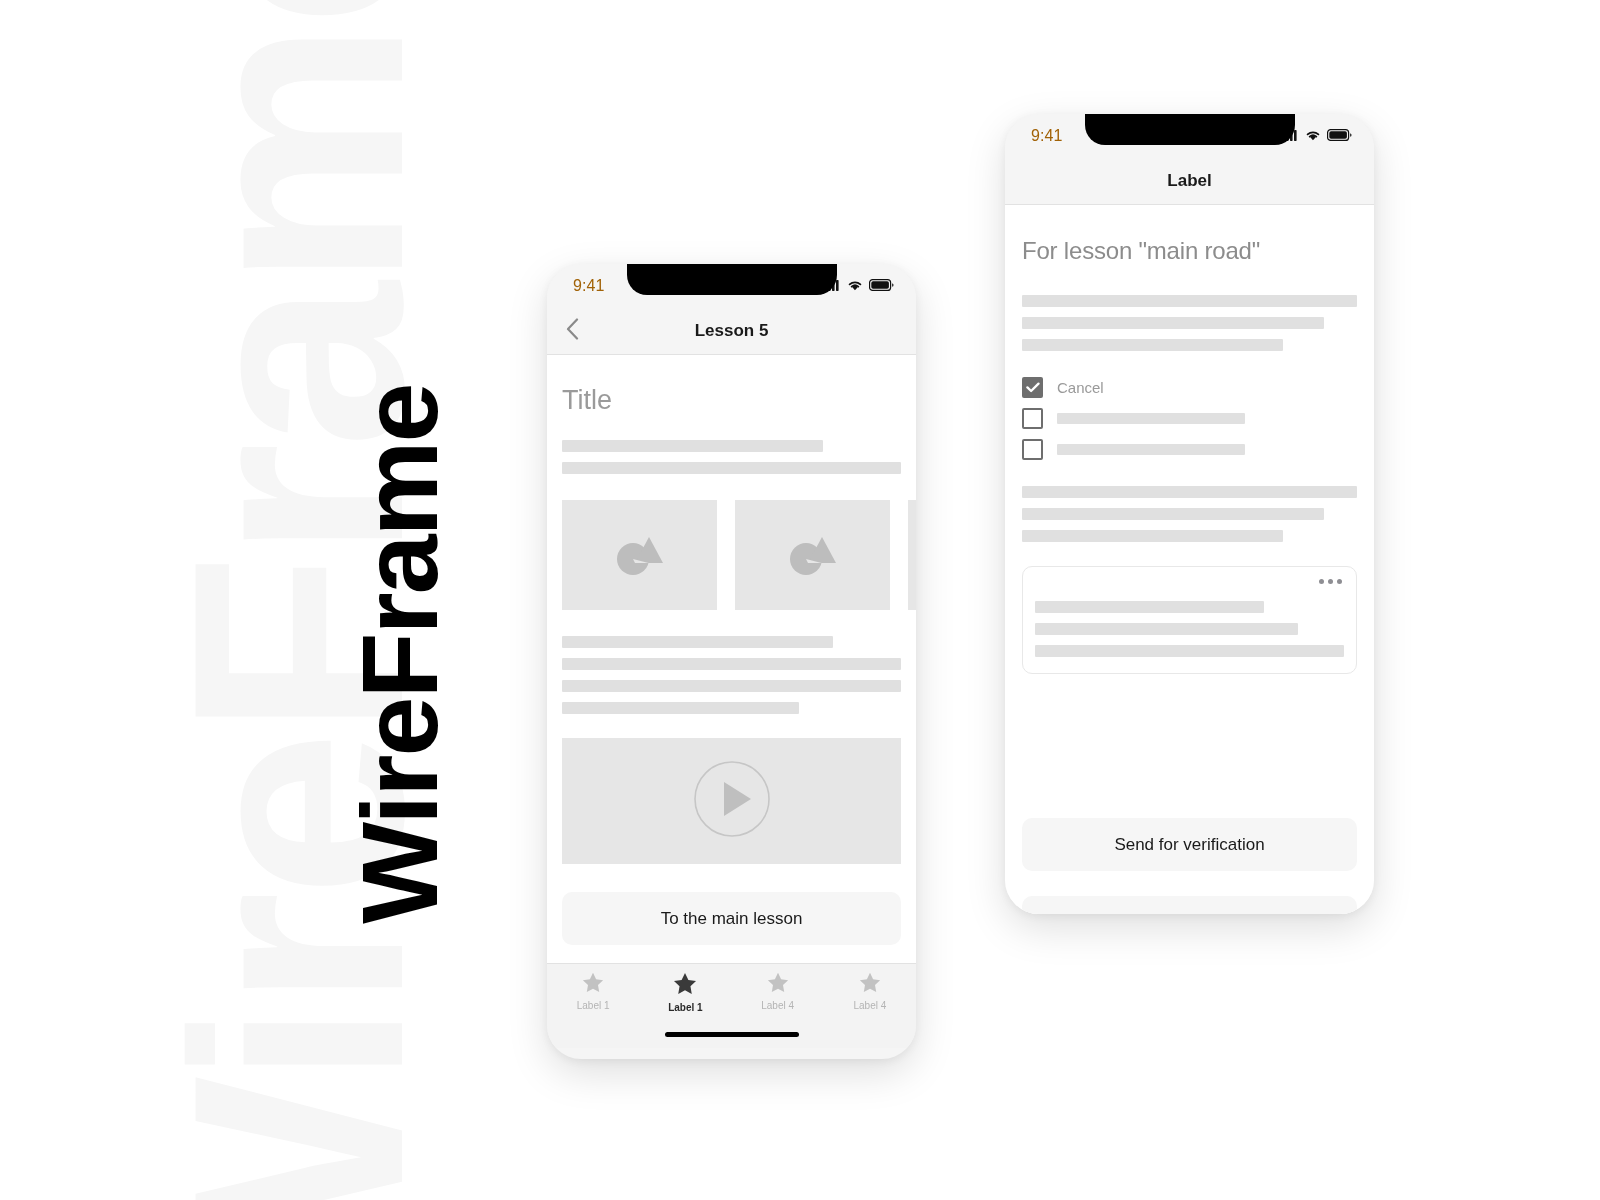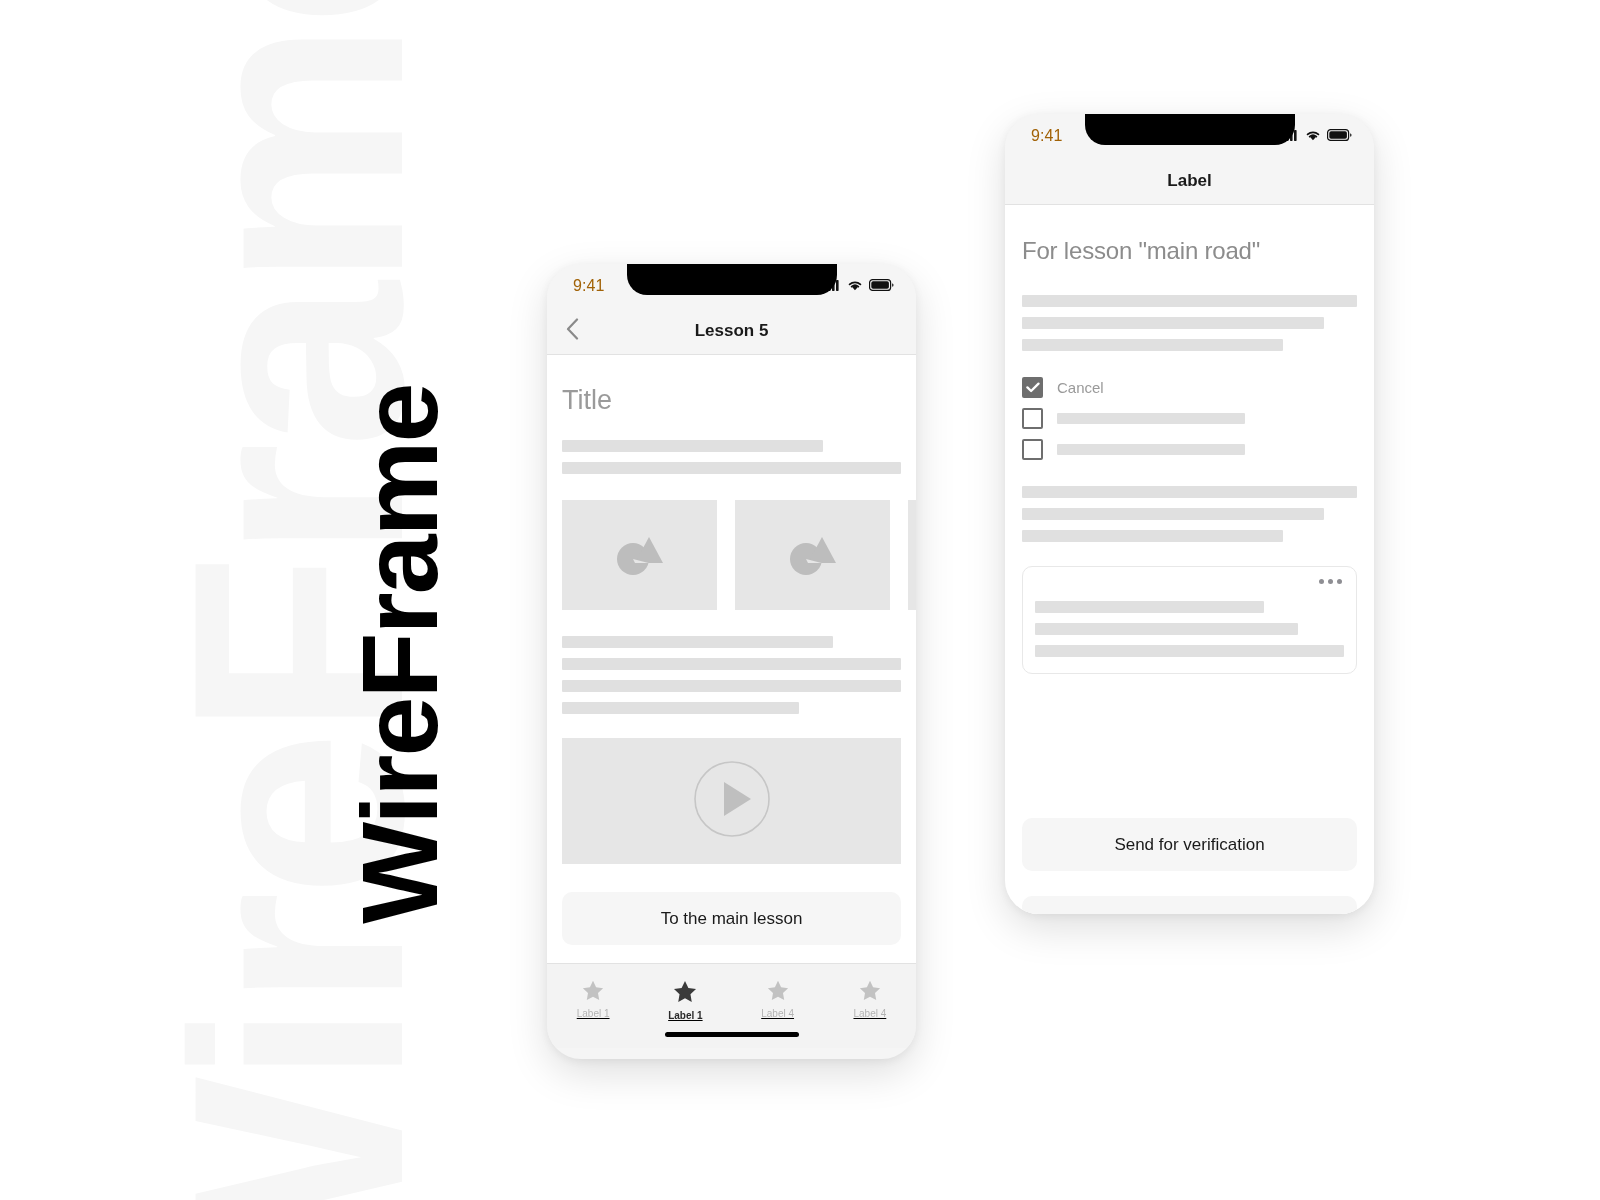--- a/index.html
+++ b/index.html
@@ -225,23 +225,22 @@
     cursor: pointer;
   }
 
   
   .tab-bar {
     height: 57px;
     background: #f3f3f3;
     border-top: 1px solid #e2e2e2;
     display: flex;
     align-items: flex-start;
-    padding-top: 16px;
+    padding-top: 8px;
     box-sizing: border-box;
-    text-decoration: underline;
   }
   .tab-item {
     flex: 1;
     display: flex;
     flex-direction: column;
     align-items: center;
     gap: 3px;
   }
   .tab-label {
     font-size: 10px;

